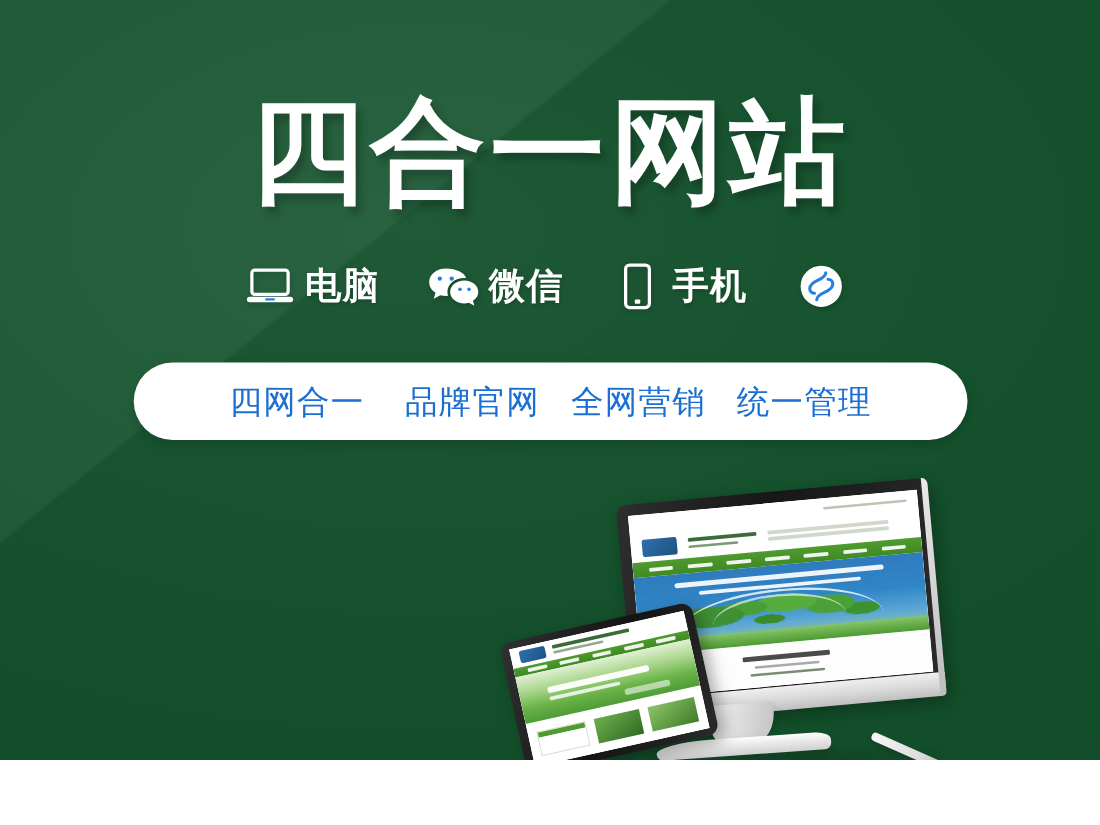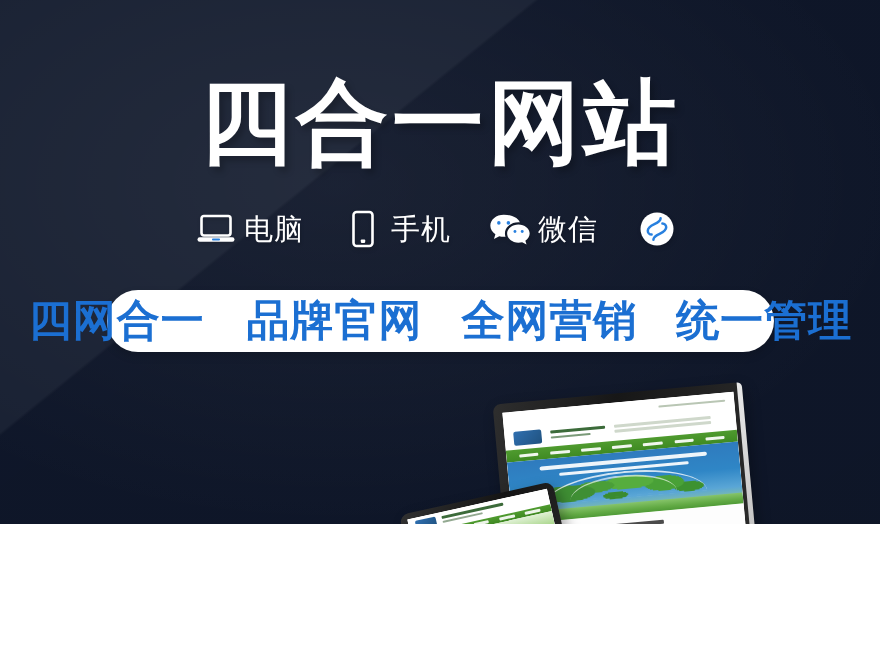--- a/index.html
+++ b/index.html
@@ -9,22 +9,22 @@
   body {
     width: 880px;
     height: 660px;
     overflow: hidden;
     font-family: "Liberation Sans", "DejaVu Sans", sans-serif;
   }
 
   #banner {
     position: relative;
     width: 880px;
-    height: 524px;
-    background: #0f172a;
+    height: 608px;
+    background: #14532d;
     overflow: hidden;
   }
 
   
   .bg-wedge {
     position: absolute;
     top: 0; left: 0;
     width: 880px;
     height: 660px;
     background: linear-gradient(141deg,
@@ -80,21 +80,21 @@
     display: flex;
     align-items: center;
     justify-content: center;
     width: 42px;
     height: 42px;
     margin-right: 7px;
     filter: drop-shadow(1px 2px 2px rgba(0,0,0,0.16));
   }
   .feature .flabel {
     font-size: 29px;
-    font-weight: normal;
+    font-weight: bold;
     color: #ffffff;
     letter-spacing: 1px;
     line-height: 32px;
     text-shadow: 1px 2px 3px rgba(0,0,0,0.17);
     white-space: nowrap;
   }
 
   
   .pill {
     position: absolute;
@@ -103,22 +103,22 @@
     width: 667px;
     height: 62px;
     background: #ffffff;
     border-radius: 33px;
     box-shadow: 0 4px 9px rgba(0,0,0,0.15);
     display: flex;
     align-items: center;
     justify-content: center;
   }
   .pill-text {
-    font-size: 43px;
-    font-weight: bold;
+    font-size: 26px;
+    font-weight: normal;
     color: #1b6fd2;
     letter-spacing: 1px;
     white-space: nowrap;
   }
   .pill-text .gap { display:inline-block; width: 16px; }
 
   
   .devices {
     position: absolute;
     left: 395px;
@@ -375,30 +375,20 @@
 
     <div class="feature">
       <span class="ficon">
         <svg width="40" height="32" viewBox="0 0 40 32">
           <rect x="5.5" y="3" width="29" height="19.5" rx="2.4" ry="2.4" fill="none" stroke="#ffffff" stroke-width="2.6"></rect>
           <rect x="1.5" y="24.3" width="37" height="4.4" rx="2.2" ry="2.2" fill="#ffffff"></rect>
           <rect x="16" y="25.6" width="8" height="1.8" rx="0.9" fill="#2880df"></rect>
         </svg>
       </span>
       <span class="flabel">电脑</span>
-    </div>
-
-    <div class="feature">
-      <span class="ficon">
-        <svg width="24" height="38" viewBox="0 0 24 38">
-          <rect x="2.5" y="2" width="19" height="34" rx="3.2" ry="3.2" fill="none" stroke="#ffffff" stroke-width="2.6"></rect>
-          <rect x="9.8" y="29.5" width="4.4" height="3.4" rx="0.8" fill="#ffffff"></rect>
-        </svg>
-      </span>
-      <span class="flabel">手机</span>
     </div>
 
     <div class="feature">
       <span class="ficon">
         <svg width="44" height="34" viewBox="0 0 44 34">
           <path d="M15.5 2.2C7.6 2.2 1.4 7.3 1.4 13.6c0 3.6 2.1 6.8 5.3 8.9L5.2 27.4l5.6-2.9
                    c1.5.4 3.1.6 4.7.6.6 0 1.2 0 1.8-.1-.4-1.1-.6-2.2-.6-3.4
                    0-6.4 6.3-11.6 14.1-11.6.5 0 1 0 1.5.1C31.1 5.8 24 2.2 15.5 2.2z" fill="#ffffff"></path>
           <circle cx="10.3" cy="10.6" r="1.85" fill="#2880df"></circle>
           <circle cx="20.3" cy="10.6" r="1.85" fill="#2880df"></circle>
@@ -406,20 +396,30 @@
                    c1.4 0 2.7-.2 3.9-.5l4.6 2.4-1.2-4.1c2.7-1.7 4.5-4.4 4.5-7.4z" fill="#ffffff"></path>
           <circle cx="27.2" cy="19.6" r="1.5" fill="#2880df"></circle>
           <circle cx="34.8" cy="19.6" r="1.5" fill="#2880df"></circle>
         </svg>
       </span>
       <span class="flabel">微信</span>
     </div>
 
     <div class="feature">
       <span class="ficon">
+        <svg width="24" height="38" viewBox="0 0 24 38">
+          <rect x="2.5" y="2" width="19" height="34" rx="3.2" ry="3.2" fill="none" stroke="#ffffff" stroke-width="2.6"></rect>
+          <rect x="9.8" y="29.5" width="4.4" height="3.4" rx="0.8" fill="#ffffff"></rect>
+        </svg>
+      </span>
+      <span class="flabel">手机</span>
+    </div>
+
+    <div class="feature">
+      <span class="ficon">
         <svg width="38" height="38" viewBox="0 0 38 38">
           <circle cx="19" cy="19" r="16.5" fill="#ffffff"></circle>
           <path d="M13.6 24.6c-2.1 0-3.8-1.7-3.8-3.9 0-3.5 3.6-5.2 6.6-6.6
                    3.1-1.4 6.2-3 6.2-5.9" fill="none" stroke="#2880df" stroke-width="2.5" stroke-linecap="round"></path>
           <path d="M24.4 13.4c2.1 0 3.8 1.7 3.8 3.9 0 3.5-3.6 5.2-6.6 6.6
                    -3.1 1.4-6.2 3-6.2 5.9" fill="none" stroke="#2880df" stroke-width="2.5" stroke-linecap="round"></path>
         </svg>
       </span>
     </div>
 

